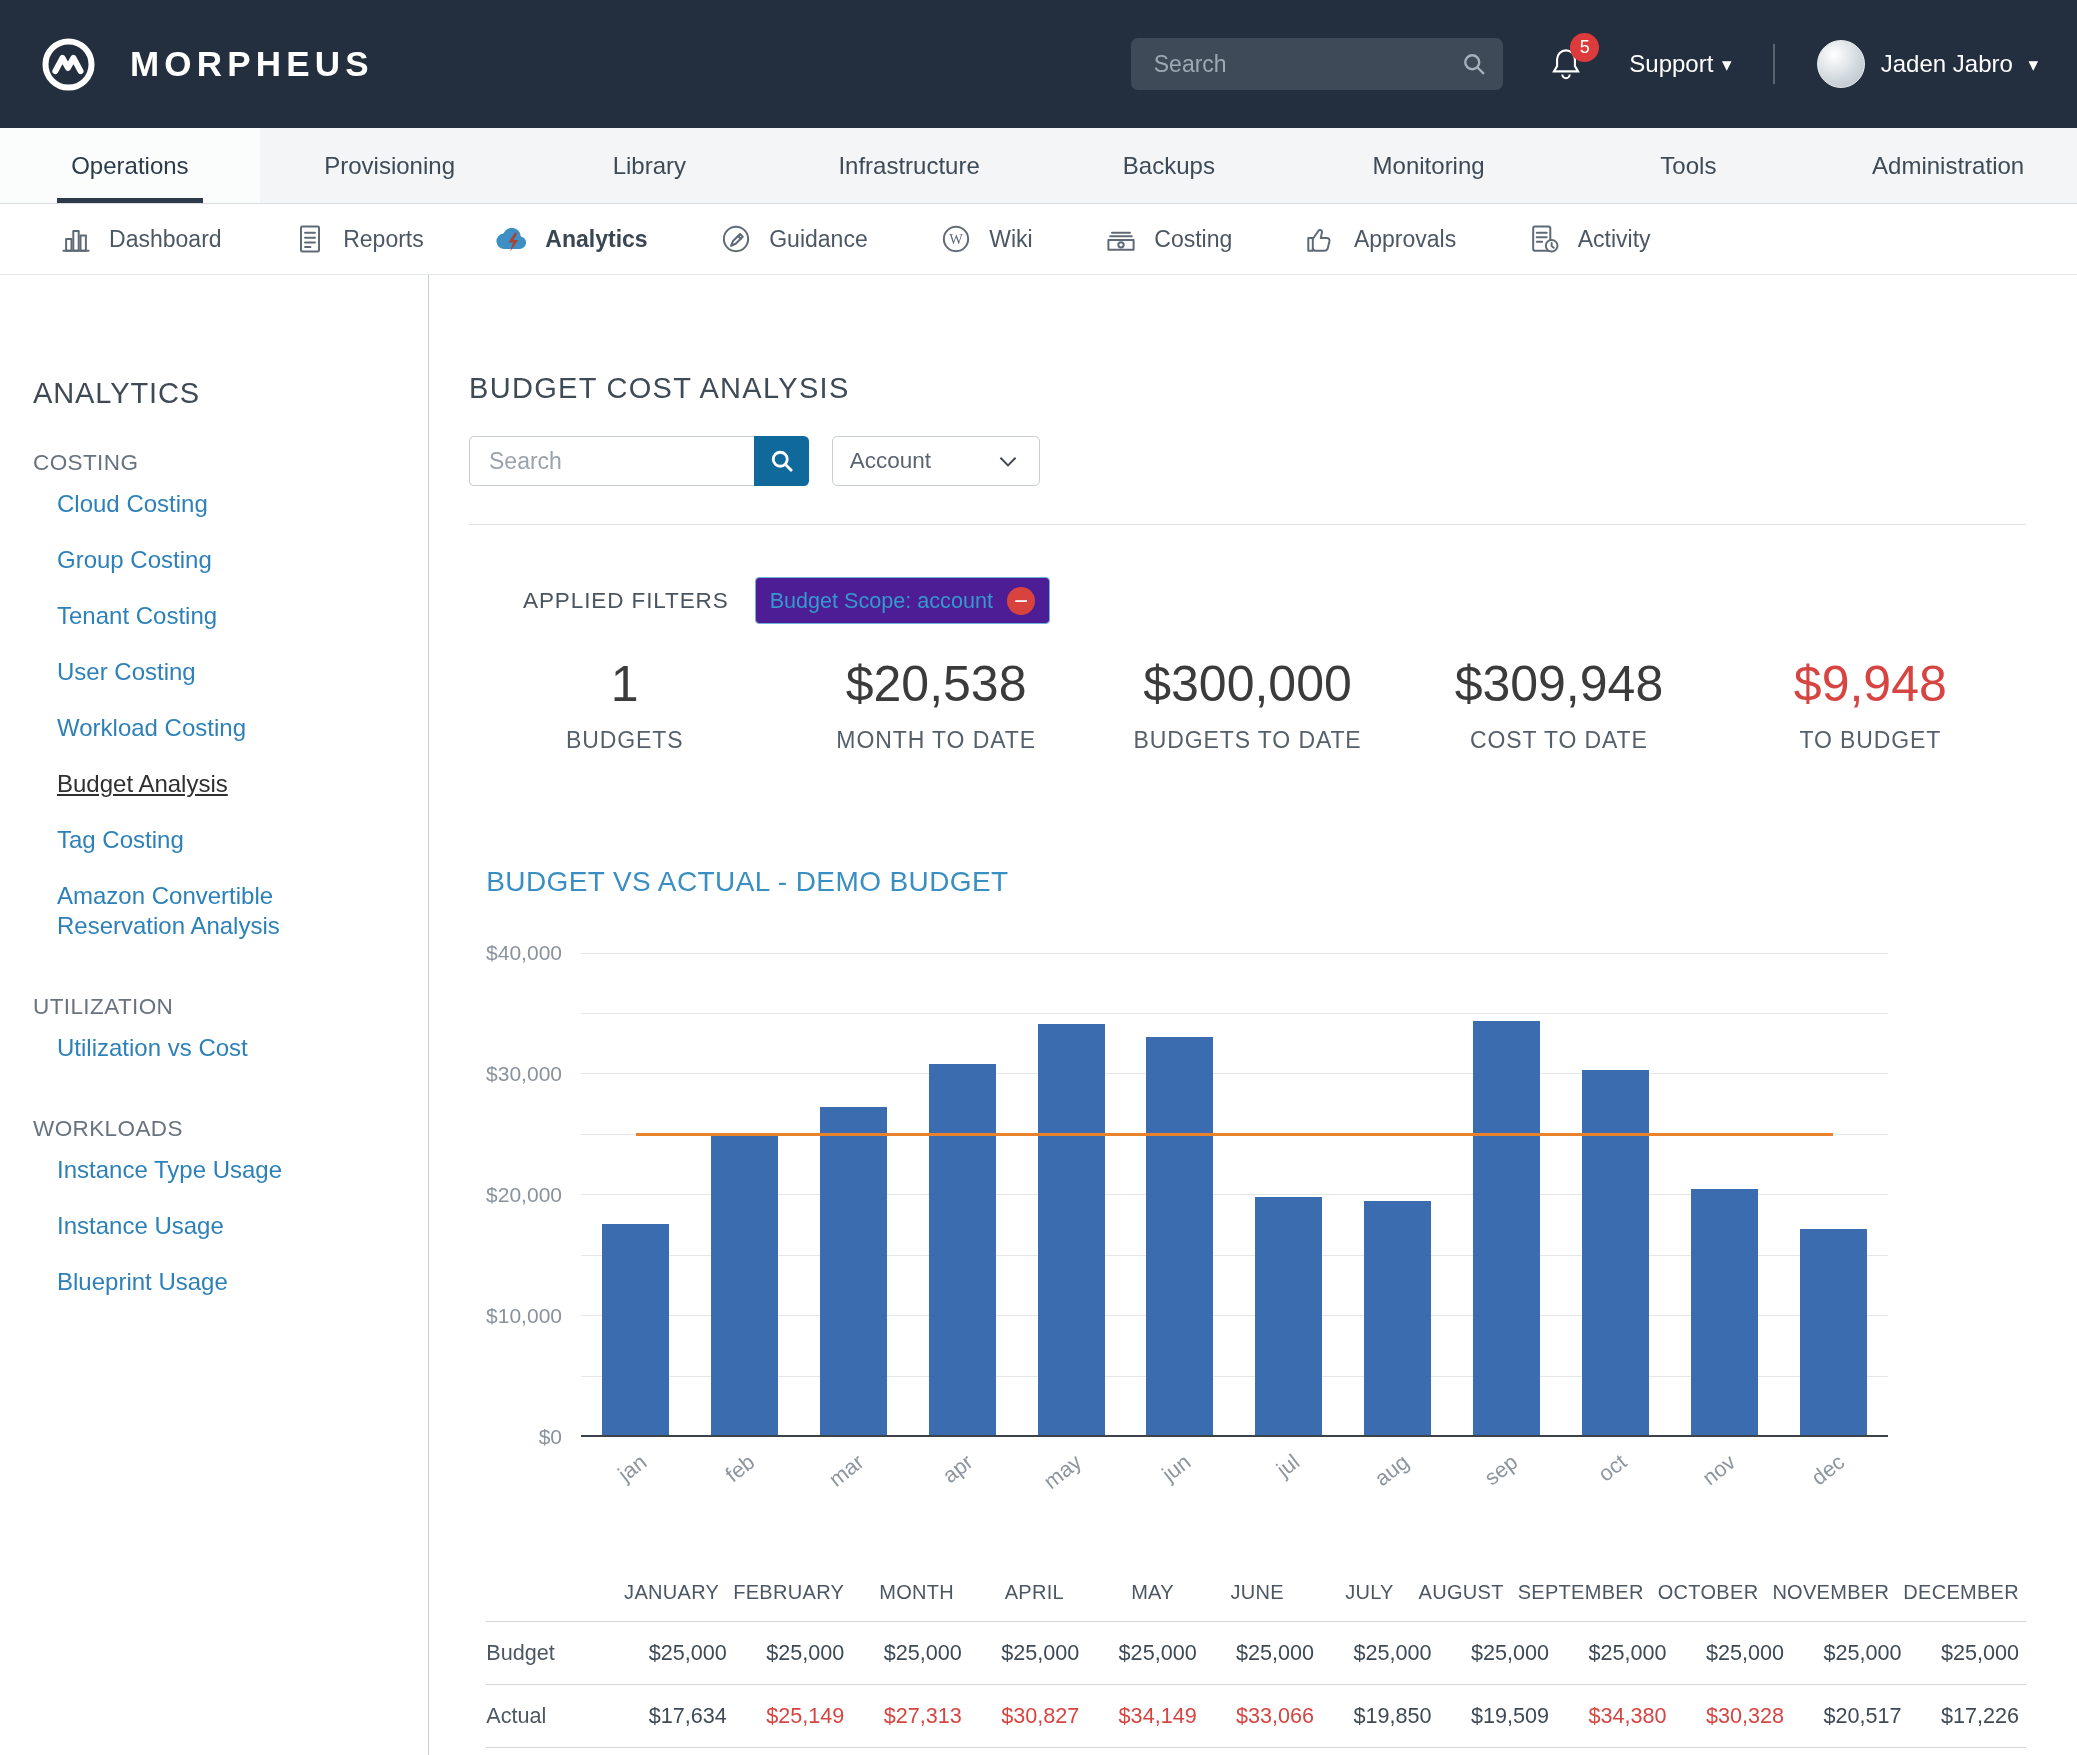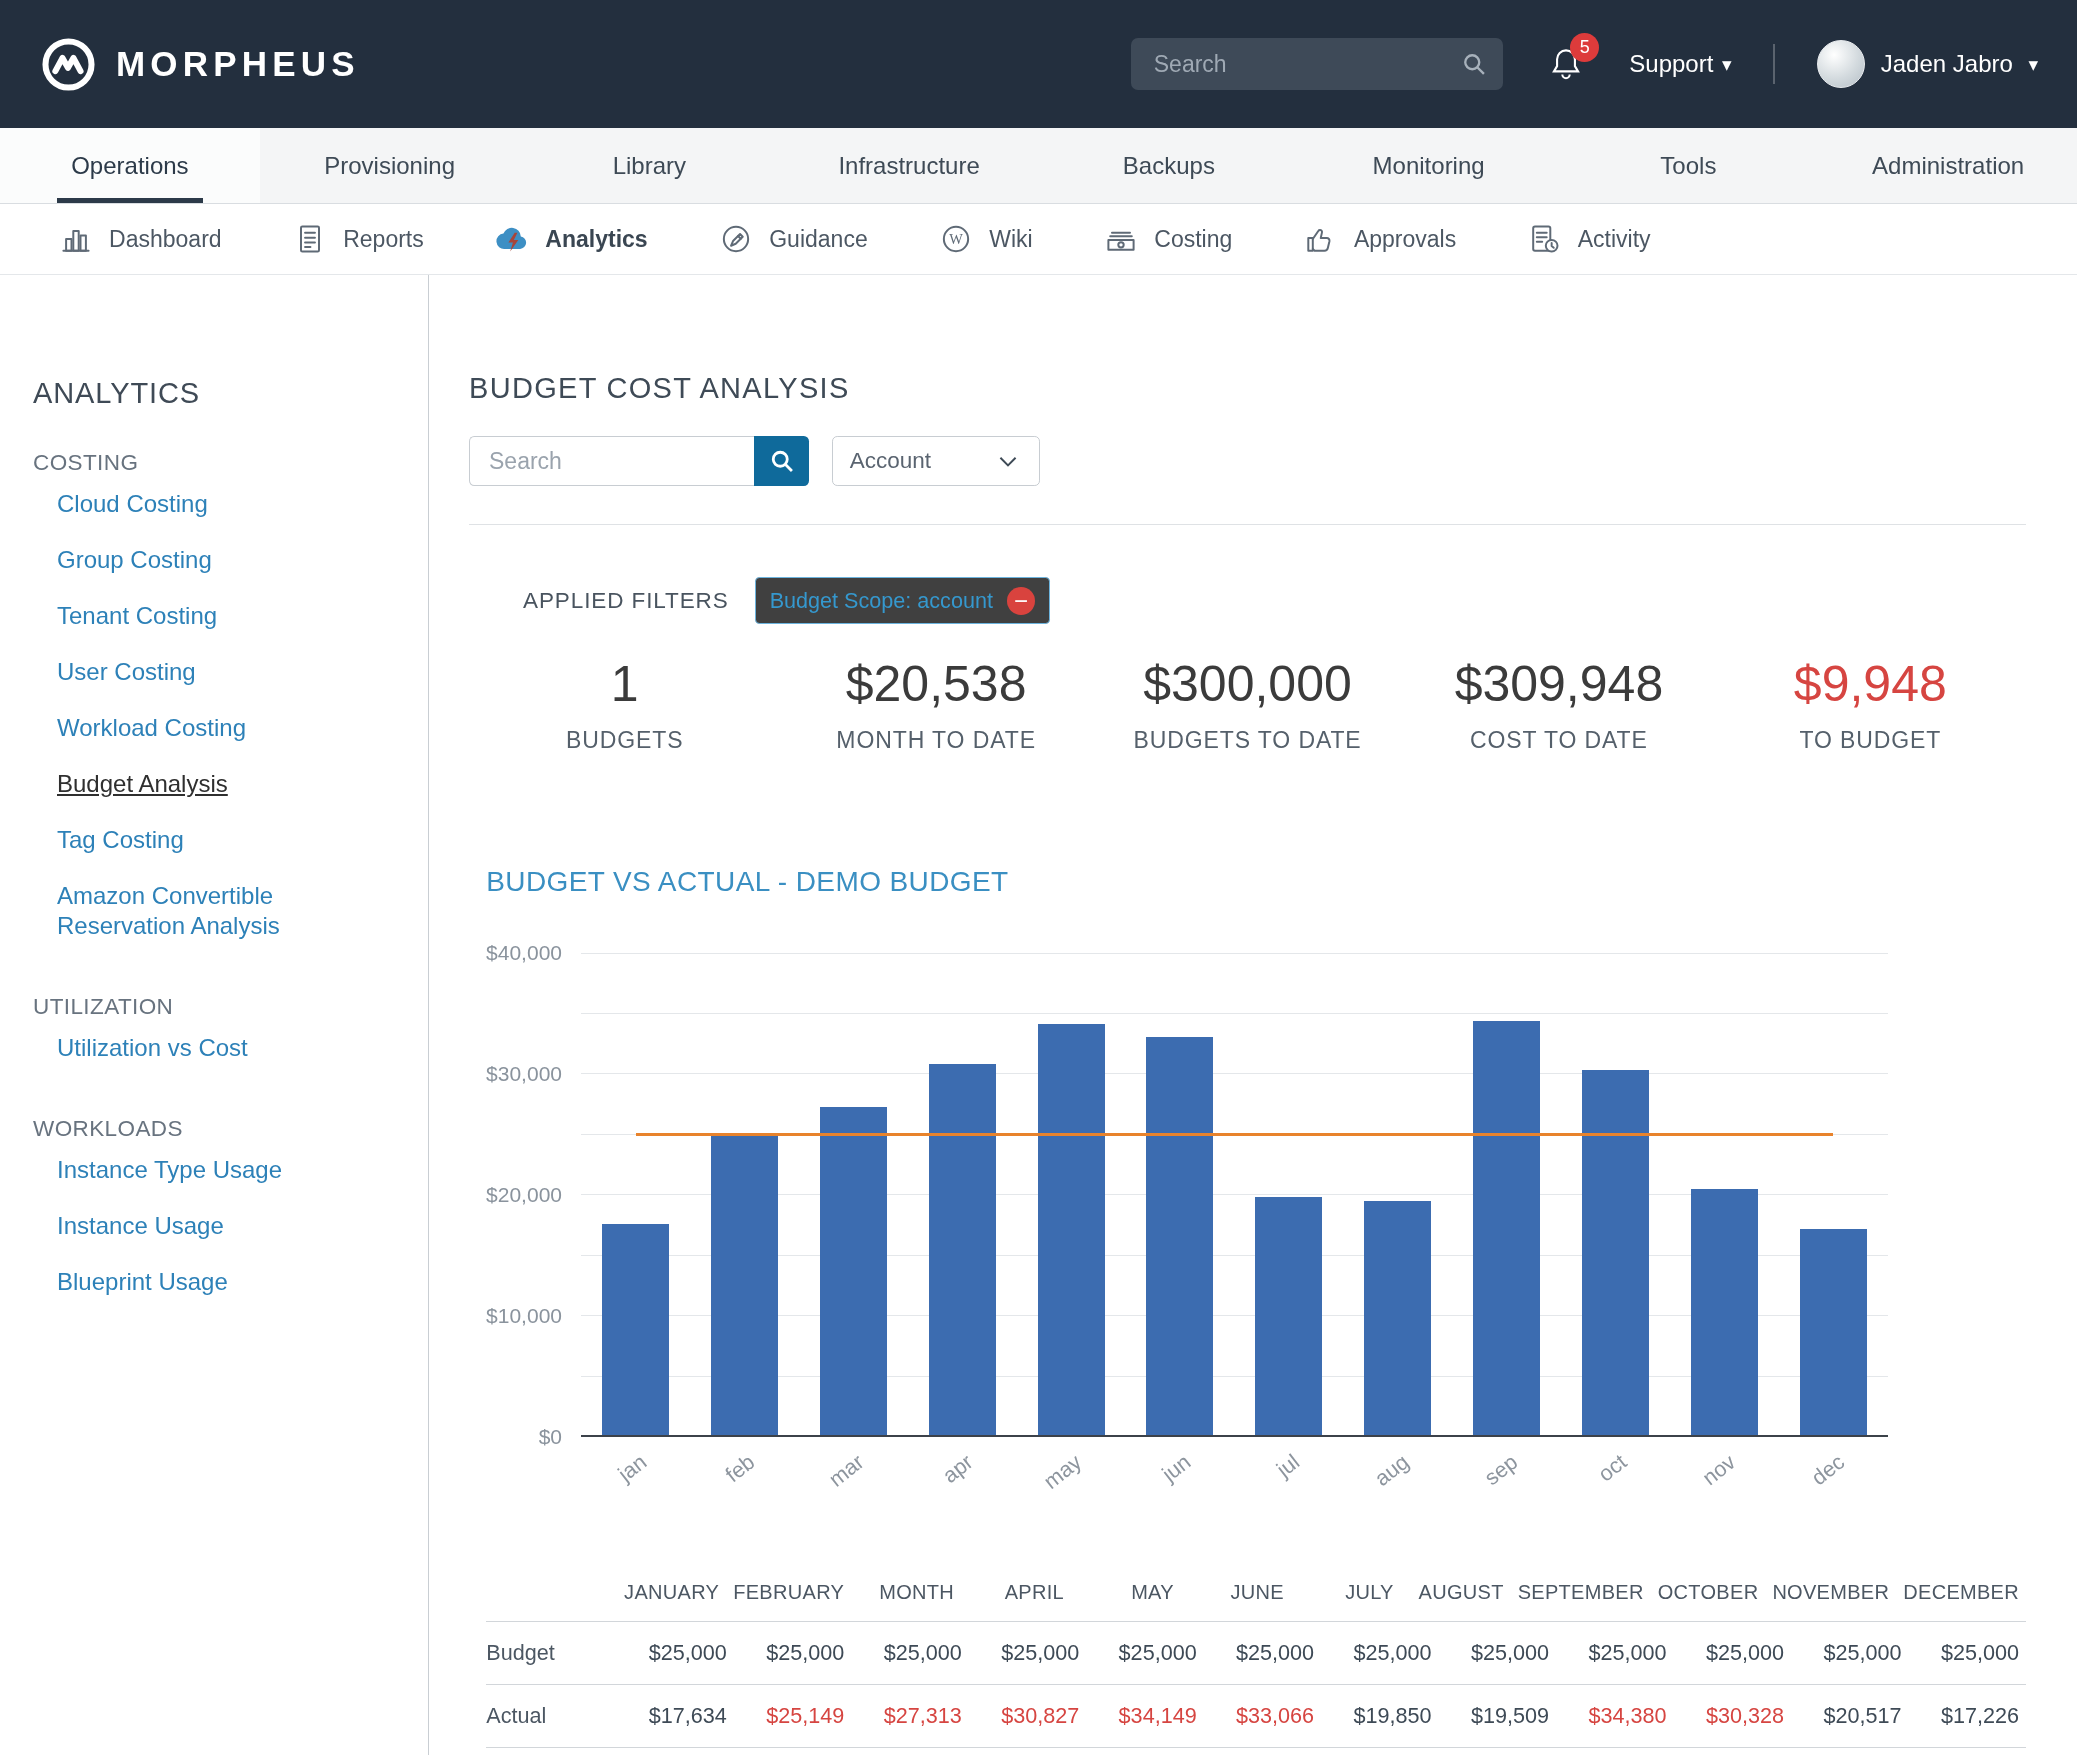--- a/index.html
+++ b/index.html
@@ -1,21 +1,21 @@
 <!DOCTYPE html>
 <html style="font-size:14px"><head>
 <meta charset="utf-8">
 <style>
   * { box-sizing: border-box; margin: 0; padding: 0; }
   html, body { width: 2078px; height: 1755px; overflow: hidden; }
   body { font-family: "Liberation Sans", sans-serif; background: #ffffff; color: #3e4a56; }
 
   
   .topbar { height: 128px; background: #232f3e; display: flex; align-items: center; justify-content: space-between; padding: 0 40px; }
-  .brand { display: flex; align-items: center; gap: 19px; cursor: pointer; }
+  .brand { display: flex; align-items: center; gap: 33px; cursor: pointer; }
   .logo svg { width: 57px; height: 57px; display: block; }
   .brand-text { color: #ffffff; font-size: 35px; font-weight: bold; letter-spacing: 5.2px; }
   .topbar-right { display: flex; align-items: center; gap: 42px; }
   .hsearch { position: relative; }
   .hsearch input { width: 372px; height: 52px; background: #3e4a58; border: none; border-radius: 7px; color: #e8ecf0; padding: 0 57px 0 22.5px; font-size: 23px; font-family: "Liberation Sans", sans-serif; outline: none; }
   .hsearch input::placeholder { color: #9fa9b4; }
   .hsearch .hsearch-icon { position: absolute; right: 15.6px; top: 12px; width: 28px; height: 28px; }
   .hsearch .hsearch-icon svg { width: 28px; height: 28px; }
   .bell { position: relative; cursor: pointer; }
   .bell svg { width: 42px; height: 42px; display: block; }
@@ -57,21 +57,21 @@
   .msearch-btn { width: 55px; height: 50px; background: #0f6a9b; border: none; border-radius: 0 5.2px 5.2px 0; cursor: pointer; display: flex; align-items: center; justify-content: center; }
   .msearch-btn svg { width: 28px; height: 28px; }
   .scope-select { width: 208px; height: 50px; border: 0.9px solid #c8cdd2; border-radius: 5.2px; background: #fff; display: flex; align-items: center; justify-content: space-between; padding: 0 17.3px; font-size: 22.5px; color: #5a6470; cursor: pointer; gap: 23px; }
   .scope-select svg { width: 26px; height: 26px; }
 
   hr.rule { border: none; border-top: 0.9px solid #dfe2e5; margin-top: 38px; }
 
   
   .applied { display: flex; align-items: center; gap: 26px; margin-top: 52px; padding-left: 54px; }
   .applied-label { font-size: 22.5px; color: #49545f; letter-spacing: 0.9px; }
-  .chip { border: 0.9px solid #6cb4de; border-radius: 4.3px; padding: 8.6px 14px; display: inline-flex; align-items: center; gap: 14px; font-size: 21.6px; color: #3598ce; cursor: pointer; background: #404040; }
+  .chip { border: 0.9px solid #6cb4de; border-radius: 4.3px; padding: 8.6px 14px; display: inline-flex; align-items: center; gap: 14px; font-size: 21.6px; color: #3598ce; cursor: pointer; background: #4c1d95; }
   .chip-remove { width: 28px; height: 28px; border-radius: 50%; background: #d9433e; color: #fff; display: flex; align-items: center; justify-content: center; font-size: 24px; line-height: 1; cursor: pointer; }
 
   
   .stats { display: flex; margin-top: 31px; }
   .stat { flex: 1; text-align: center; }
   .stat-value { font-size: 50px; color: #3b3b3b; }
   .stat-value.alert { color: #d64541; }
   .stat-label { margin-top: 14px; font-size: 23px; color: #55606b; letter-spacing: 0.9px; }
 
   

